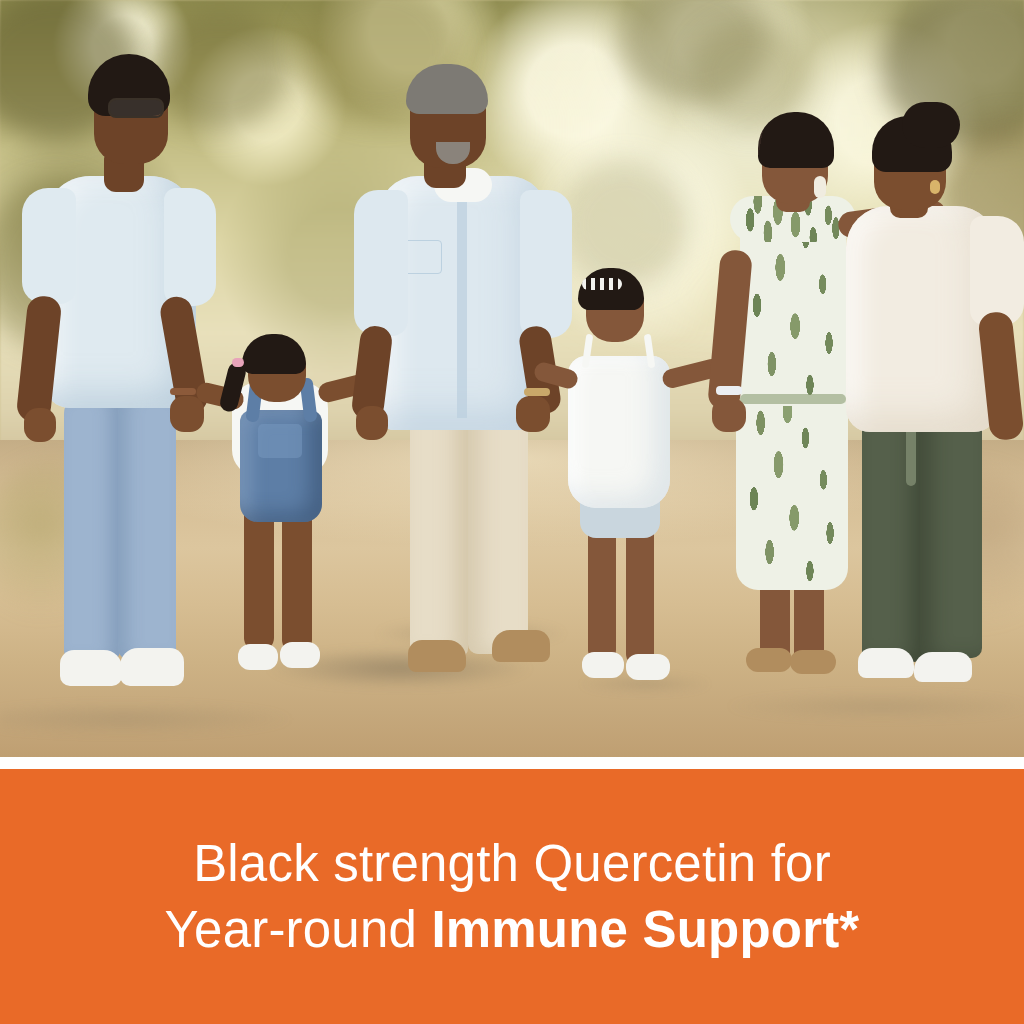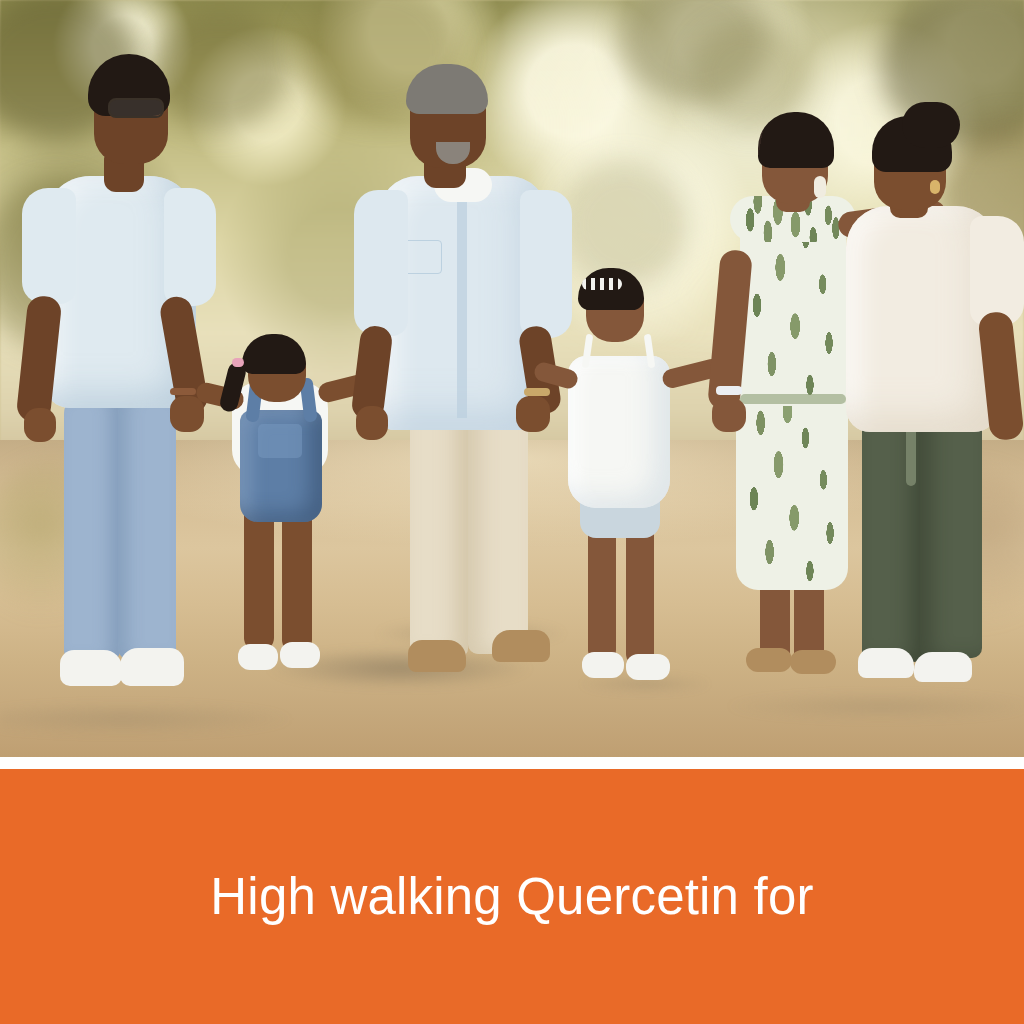--- a/index.html
+++ b/index.html
@@ -349,17 +349,20 @@
       <div class="hr hair" style="left:872px; top:116px; width:80px; height:56px; border-radius:36px 36px 14px 14px;"></div>
       <div class="hr hair" style="left:902px; top:102px; width:58px; height:46px; border-radius:28px;"></div>
       <div style="position:absolute; left:930px; top:180px; width:10px; height:14px; border-radius:5px; background:#d8b46a;"></div>
     </div>
 
   </div>
 
   <div class="divider" style="background: rgb(255, 255, 255); height: 12px;"></div>
 
   <div class="banner" style="background: rgb(233, 106, 40);">
-    <div class="banner-line l1" style="color: rgb(255, 255, 255);">High walking Quercetin for</div>
+    <div class="banner-line l1" style="color: rgb(255, 255, 255);">Black strength Quercetin for</div>
+    <div class="banner-line l2" style="color: rgb(255, 255, 255);">
+      <span>Year-round </span><span class="bold">Immune Support*</span>
+    </div>
   </div>
 
   <span class="vis-hidden">Multi-generational Black family of six walking hand in hand along a sunlit dirt path in a park</span>
 </div>
 
 </body></html>

